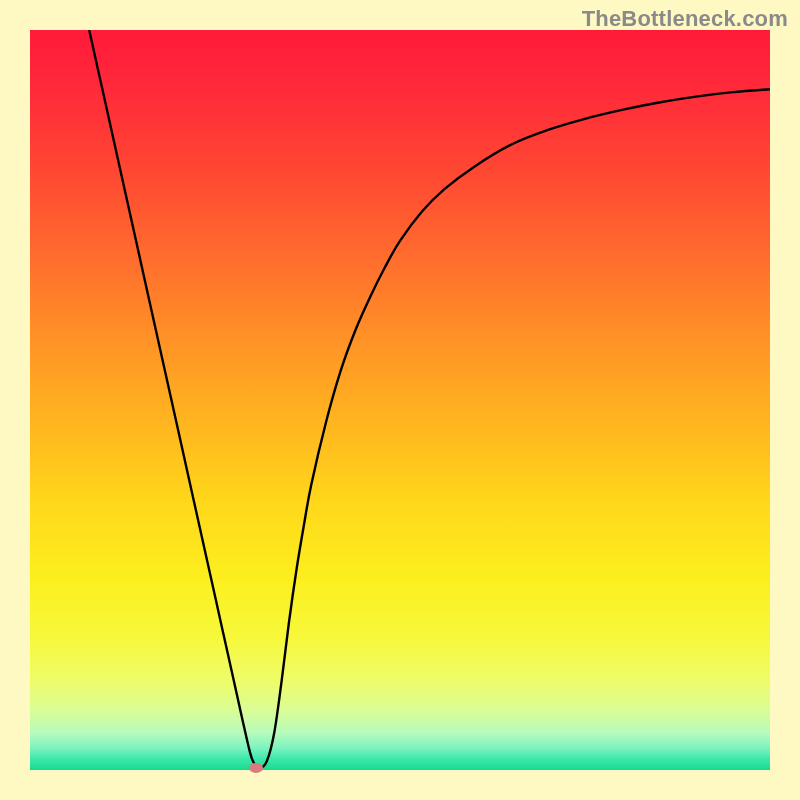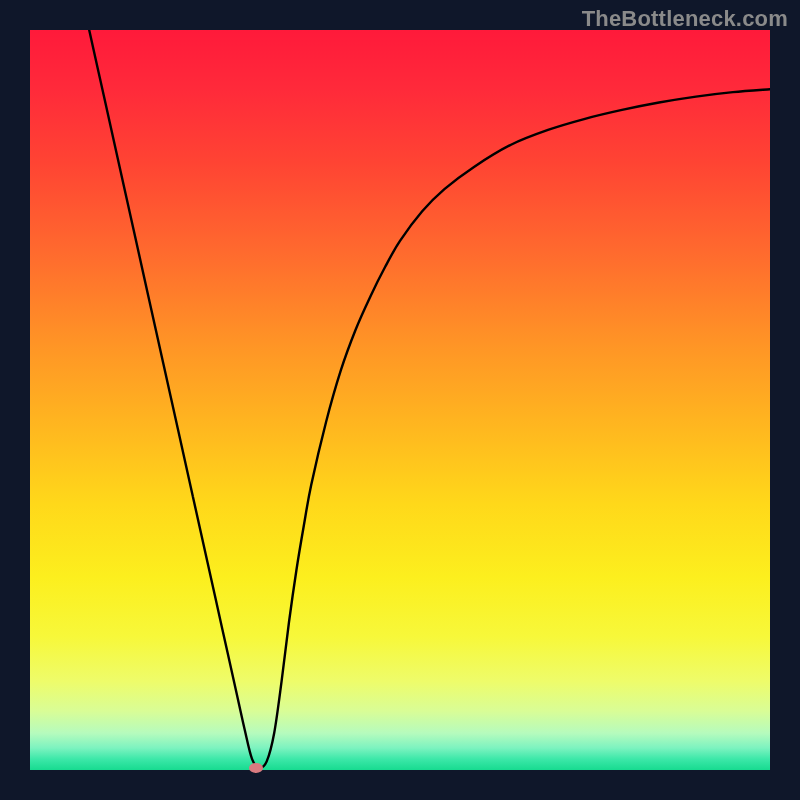--- a/index.html
+++ b/index.html
@@ -9,21 +9,21 @@
     height: 800px;
     background: #000;
     overflow: hidden;
   }
   .frame {
     position: absolute;
     left: 0;
     top: 0;
     width: 800px;
     height: 800px;
-    background: #0f172a;
+    background: #fef9c3;
   }
   .plot-area {
     position: absolute;
     left: 30px;
     top: 30px;
     width: 740px;
     height: 740px;
     background: linear-gradient(to bottom,
       #ff1a3a 0%,
       #ff2a3a 8%,

